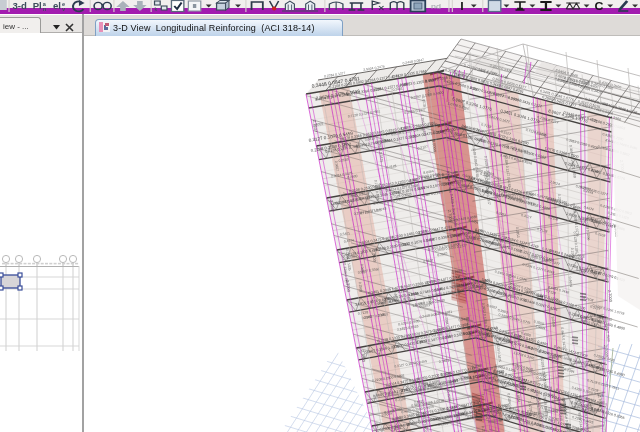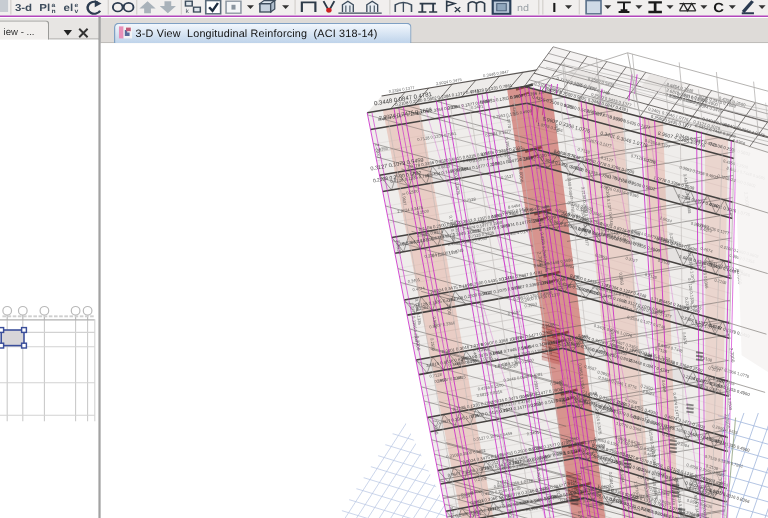--- a/index.html
+++ b/index.html
@@ -1,16 +1,16 @@
 <!DOCTYPE html>
 <html><head><meta charset="utf-8"><style>
 *{margin:0;padding:0;box-sizing:border-box}
 body{width:640px;height:432px;overflow:hidden;font-family:"Liberation Sans",sans-serif;background:#fff}
 svg{font-family:"Liberation Sans",sans-serif}
-.toolbar{position:absolute;left:0;top:0;width:640px;height:14px;background:#f1efee;border-bottom:1px solid #a21caf}
+.toolbar{position:absolute;left:0;top:0;width:640px;height:14px;background:#f1efee;border-bottom:6px solid #a21caf}
 .substrip{position:absolute;left:0;top:15px;width:640px;height:4px;background:#e7e5e3}
 .ltabrow{position:absolute;left:0;top:15px;width:84px;height:18px;background:#e7e5e3}
 .ltab{position:absolute;left:-10px;top:17px;width:51px;height:17px;background:#f1efed;border:1px solid #9a9a98;border-bottom:none;border-radius:3px 3px 0 0;font-size:8px;color:#333;padding:4px 0 0 12px}
 .ltabline{position:absolute;left:41px;top:32px;width:42px;height:1px;background:#b0aeac}
 .lpanel{position:absolute;left:0;top:33px;width:82px;height:399px;background:#fff}
 .vborder{position:absolute;left:82px;top:14px;width:2px;height:418px;background:#a2a2a2}
 .mainbar{position:absolute;left:84px;top:15px;width:556px;height:21px;background:#dedbd8;border-bottom:1px solid #bfbdba}
 .mtab{position:absolute;left:95px;top:19px;width:248px;height:17px;background:linear-gradient(#f2f7fd,#bed3ea);border:1px solid #7fa0c4;border-bottom:none;border-radius:4px 4px 0 0;font-size:9px;color:#111;padding:3px 0 0 17px;letter-spacing:0.15px;white-space:nowrap;overflow:hidden}
 .view{position:absolute;left:84px;top:36px;width:556px;height:396px;background:#fff;overflow:hidden}
 </style></head><body>

